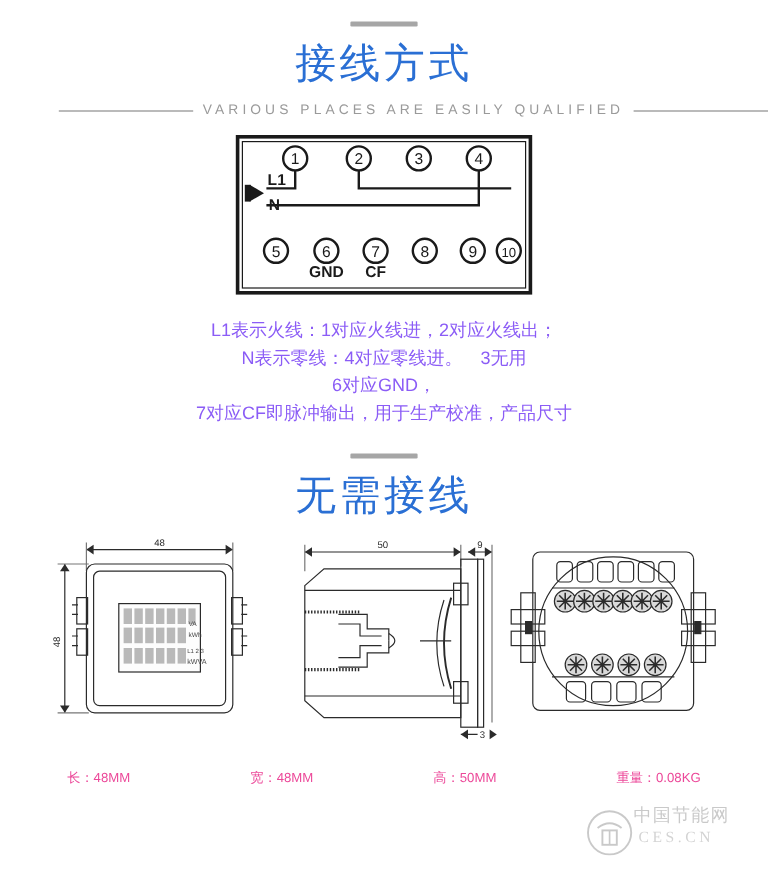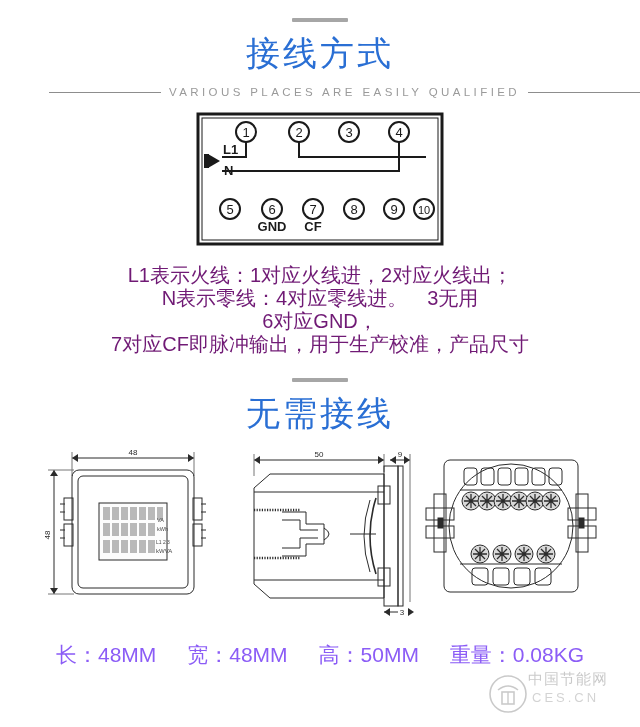--- a/index.html
+++ b/index.html
@@ -34,49 +34,49 @@
   
   .sub2 .sub-line{width:110px;}
   .sub2 .sub-text{padding:0 80px;}
 
   
   .wiring-wrap{position:relative;width:640px;height:140px;margin-top:12px;}
   .wiring-svg{display:block;margin:0 auto;}
 
   
   .desc{
-    text-align:center;color:#701a75;font-size:20px;line-height:23px;
+    text-align:center;color:#8b5cf6;font-size:15px;line-height:23px;
     margin-top:14px;
   }
   .desc div{white-space:pre;}
 
   
   .draw-row{position:relative;width:640px;height:185px;margin-top:6px;}
   .draw-row svg{position:absolute;top:0;}
 
   
   .specs{
     position:relative;display:flex;align-items:center;
-    margin-top:14px;padding:0 56px;color:#8b5cf6;font-size:21px;
+    margin-top:14px;padding:0 56px;color:#ec4899;font-size:11px;
   }
   .spec-item{white-space:nowrap;}
   .spec-gap{flex:1;}
 
   
   .watermark{
     position:absolute;right:6px;top:668px;width:150px;height:58px;
     pointer-events:none;opacity:.45;
   }
   .wm-text{
     position:absolute;left:44px;top:2px;color:#8a8a8a;font-size:15px;
     letter-spacing:1px;white-space:nowrap;
   }
   .wm-sub{
     position:absolute;left:48px;top:22px;color:#9e9e9e;font-size:13px;
-    letter-spacing:3px;white-space:nowrap;
+    letter-spacing:3px;white-space:nowrap;font-family:Liberation Serif, serif;
   }
 </style>
 </head>
 <body>
 
 <div class="page">
 
   <div class="section-head" style="padding-top:18px;">
     <div class="head-dash"></div>
     <div class="head-title">接线方式</div>

